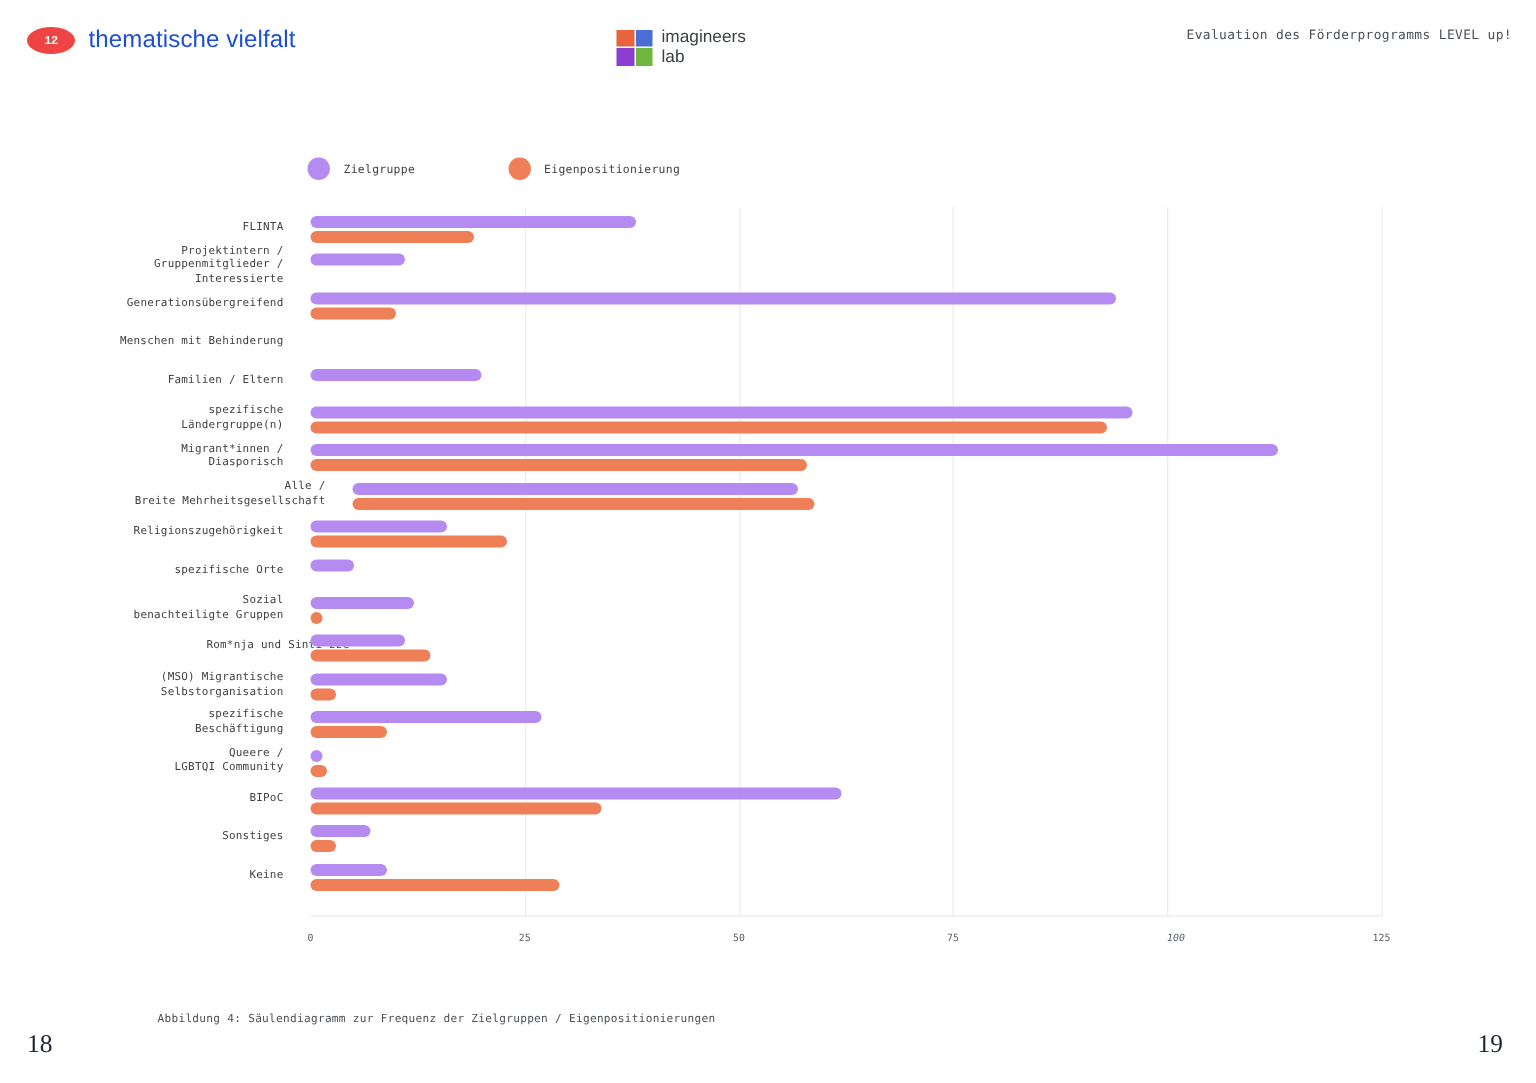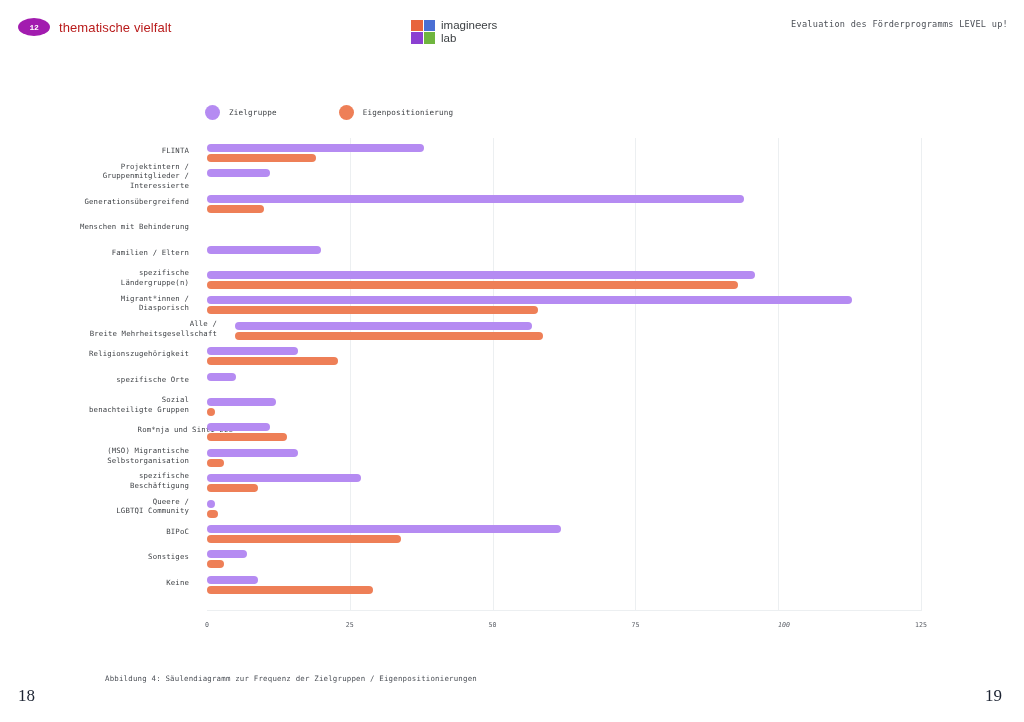--- a/index.html
+++ b/index.html
@@ -4,24 +4,24 @@
 <style>
   html,body{margin:0;padding:0;}
   body{
     width:1024px;height:722px;background:#ffffff;
     font-family:"DejaVu Sans Mono","Liberation Mono",monospace;
     color:#2f3136;overflow:hidden;position:relative;
   }
   
   .header{position:absolute;left:0;top:0;width:1024px;height:62px;}
   .brand{position:absolute;left:18px;top:18px;display:flex;align-items:center;gap:9px;}
-  .badge{width:32px;height:18px;border-radius:50%;background:#a21caf;color:#ffffff;
+  .badge{width:32px;height:18px;border-radius:50%;background:#ef4444;color:#ffffff;
          font-family:Liberation Mono, monospace;font-size:8px;font-weight:700;
          display:flex;align-items:center;justify-content:center;letter-spacing:-0.3px;}
-  .brand-text{font-family:"Liberation Sans",sans-serif;font-size:13px;color:#b91c1c;letter-spacing:0.1px;}
+  .brand-text{font-family:"Liberation Sans",sans-serif;font-size:16px;color:#1d4ed8;letter-spacing:0.1px;}
   .title{position:absolute;left:163px;top:21px;width:230px;
          font-family:"Liberation Sans",sans-serif;font-size:13.5px;font-weight:700;
          line-height:16px;color:#1d2433;}
   .logo{position:absolute;left:411px;top:19px;display:flex;align-items:center;gap:6px;}
   .logo-grid{width:24px;height:24px;display:grid;grid-template-columns:1fr 1fr;grid-template-rows:1fr 1fr;gap:1px;}
   .logo-cell{position:relative;}
   .logo-text{font-family:"Liberation Sans",sans-serif;font-size:11.5px;line-height:12.5px;color:#3c4043;}
   .logo-text b{display:block;font-weight:400;}
   .eval{position:absolute;right:16px;top:19px;font-size:8.6px;color:#4c5057;letter-spacing:0.25px;white-space:nowrap;}
 

